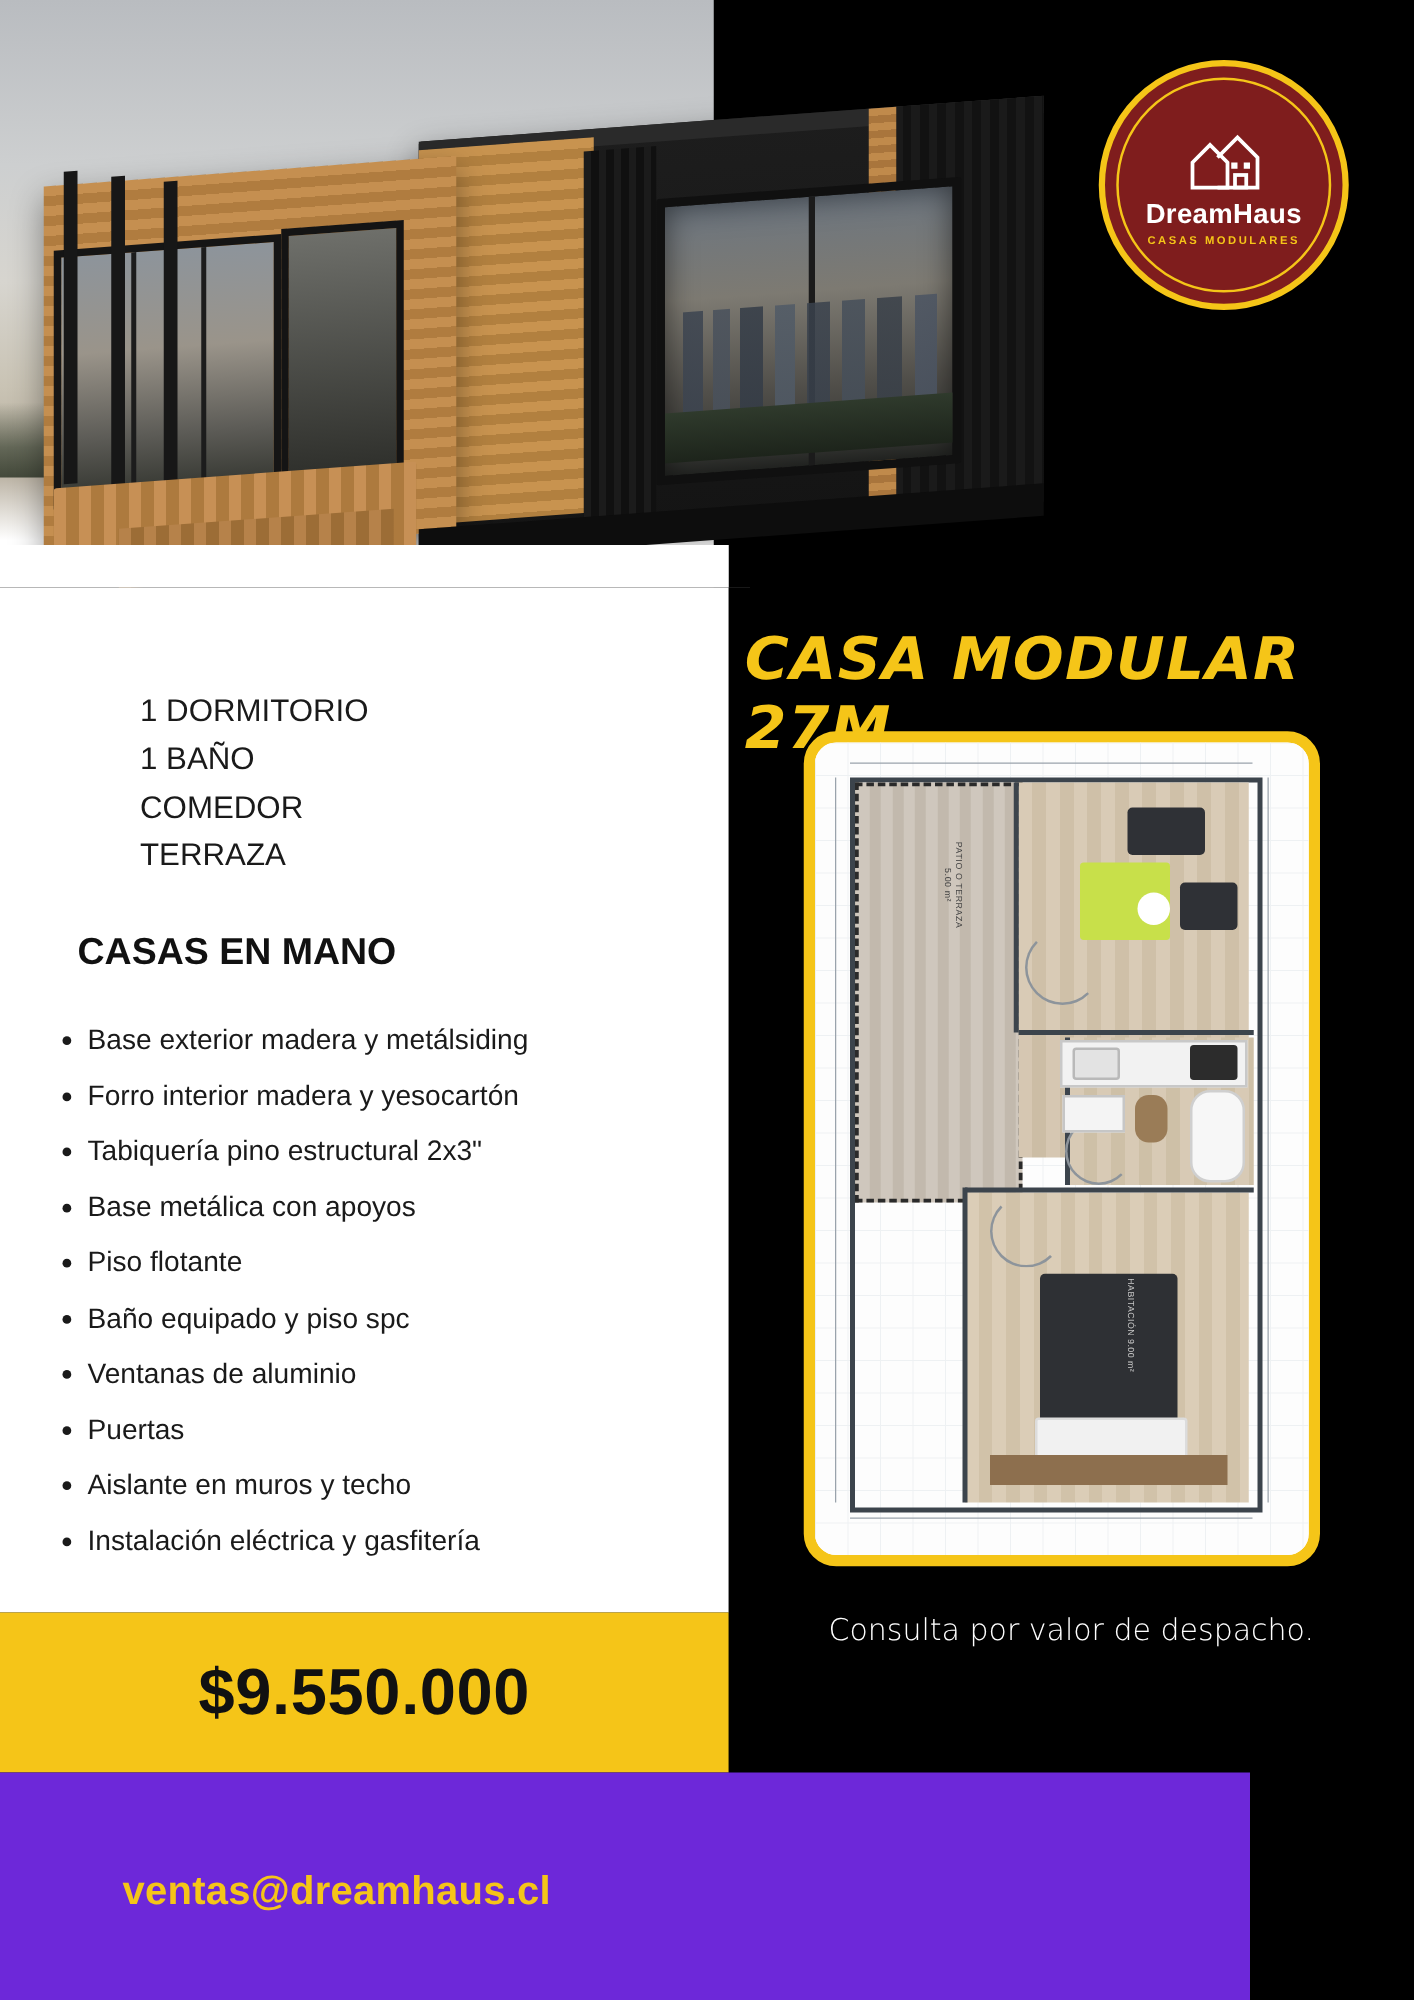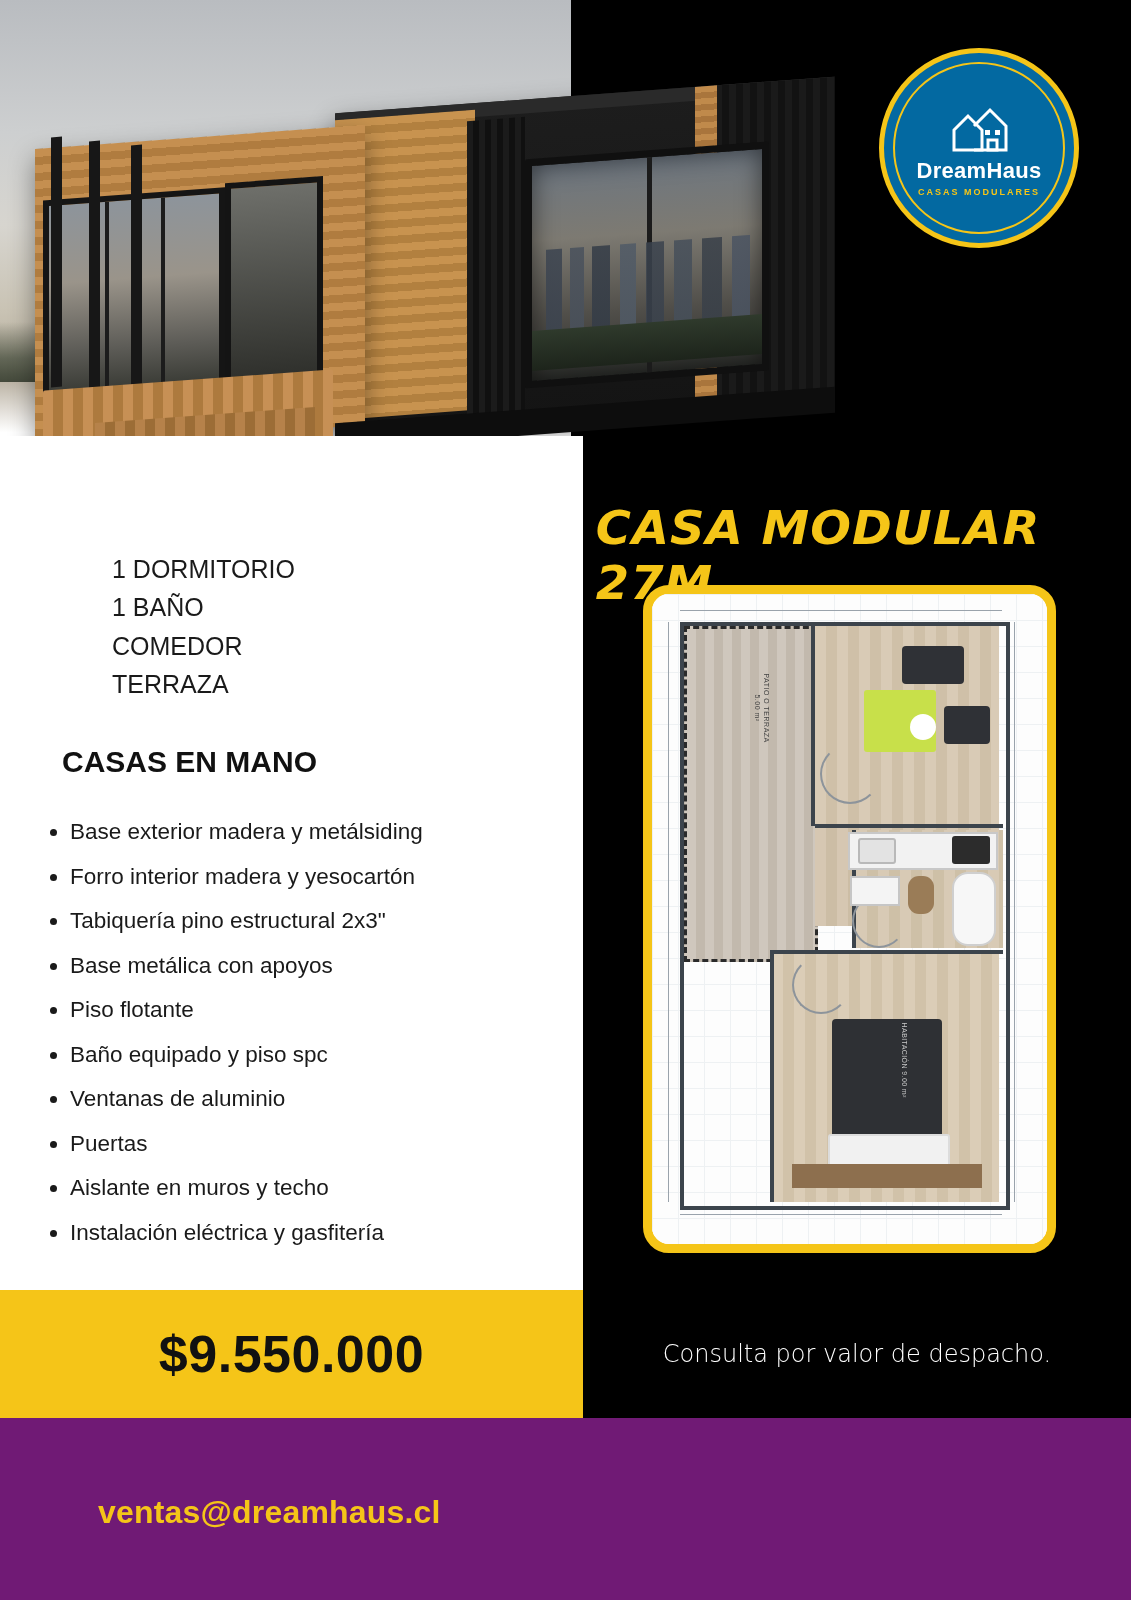--- a/index.html
+++ b/index.html
@@ -74,21 +74,21 @@
   .post{position:absolute;width:11px;background:#171717;transform:skewY(-4.2deg);}
   .mid-wood{position:absolute;left:300px;top:30px;width:140px;height:300px;
     background:repeating-linear-gradient(180deg,#c8934f 0 8px,#b2803f 8px 16px);transform:skewY(-4.2deg);}
   .mid-dark{position:absolute;left:432px;top:34px;width:58px;height:296px;
     background:repeating-linear-gradient(90deg,#1b1b1b 0 6px,#101010 6px 12px);transform:skewY(-4.2deg);}
   .base-shadow{position:absolute;left:300px;top:320px;width:500px;height:26px;background:#0d0d0d;transform:skewY(-4.2deg);}
 
   
   .logo{
     position:absolute;right:52px;top:48px;width:190px;height:190px;border-radius:50%;
-    border:5px solid #F5C518;background:#0369a1;
+    border:5px solid #F5C518;background:#7f1d1d;
     display:flex;flex-direction:column;align-items:center;justify-content:center;
   }
   .logo .ring{position:absolute;left:9px;top:9px;right:9px;bottom:9px;border:2px solid #F5C518;border-radius:50%;}
   .logo svg{display:block;}
   .logo .brand{color:#fff;font-weight:bold;font-size:22px;letter-spacing:.3px;margin-top:4px;}
   .logo .sub{color:#F5C518;font-size:9px;letter-spacing:2px;font-weight:bold;margin-top:3px;}
 
   
   .left-col{position:absolute;left:0;top:470px;width:583px;height:820px;background:#fff;}
   .dist-title{position:absolute;left:72px;top:35px;font-size:33px;font-weight:bold;color:#111;letter-spacing:.3px;}
@@ -142,25 +142,25 @@
   .bed{position:absolute;left:180px;top:425px;width:110px;height:120px;background:#2e3034;border-radius:4px;}
   .bed-pillows{position:absolute;left:176px;top:540px;width:118px;height:36px;background:#f1f1f1;border:2px solid #dcdcdc;border-radius:3px;}
   .bed-rug{position:absolute;left:140px;top:570px;width:190px;height:24px;background:#8d6f4e;}
   .bed-lbl{position:absolute;left:214px;top:462px;font-size:7px;color:#c9c9c9;transform:rotate(90deg);letter-spacing:.4px;text-align:center;line-height:1.2;}
   .door-arc{position:absolute;border:2px solid #8d949b;border-radius:50%;border-right-color:transparent;border-top-color:transparent;}
   .dim-line{position:absolute;background:#9aa3ac;}
 
   
   .price-band{position:absolute;left:0;top:1290px;width:583px;height:128px;background:#F5C518;display:flex;align-items:center;justify-content:center;}
   .price{font-size:52px;font-weight:bold;color:#111;letter-spacing:.5px;}
-  .desp-band{position:absolute;left:583px;top:1290px;width:548px;height:128px;background:#000;display:flex;align-items:center;justify-content:center;}
+  .desp-band{position:absolute;left:583px;top:1290px;width:548px;height:128px;background:#000;display:flex;justify-content:center;}
   .desp{color:#fff;font-size:24px;font-weight:300;font-family:"DejaVu Sans", sans-serif;}
 
   
-  .footer{position:absolute;left:0;top:1418px;width:1131px;height:182px;background:#701a75;}
+  .footer{position:absolute;left:0;top:1418px;width:1000px;height:182px;background:#6d28d9;}
   .mail{position:absolute;left:98px;top:76px;color:#F5C518;font-size:32px;font-weight:bold;letter-spacing:.2px;}
   .phone{position:absolute;left:705px;top:74px;color:#fff;font-size:32px;font-weight:bold;letter-spacing:.3px;}
 </style>
 </head>
 <body>
 
 <div class="page">
 
   <div class="hero">
     <div class="hero-sky"></div>

